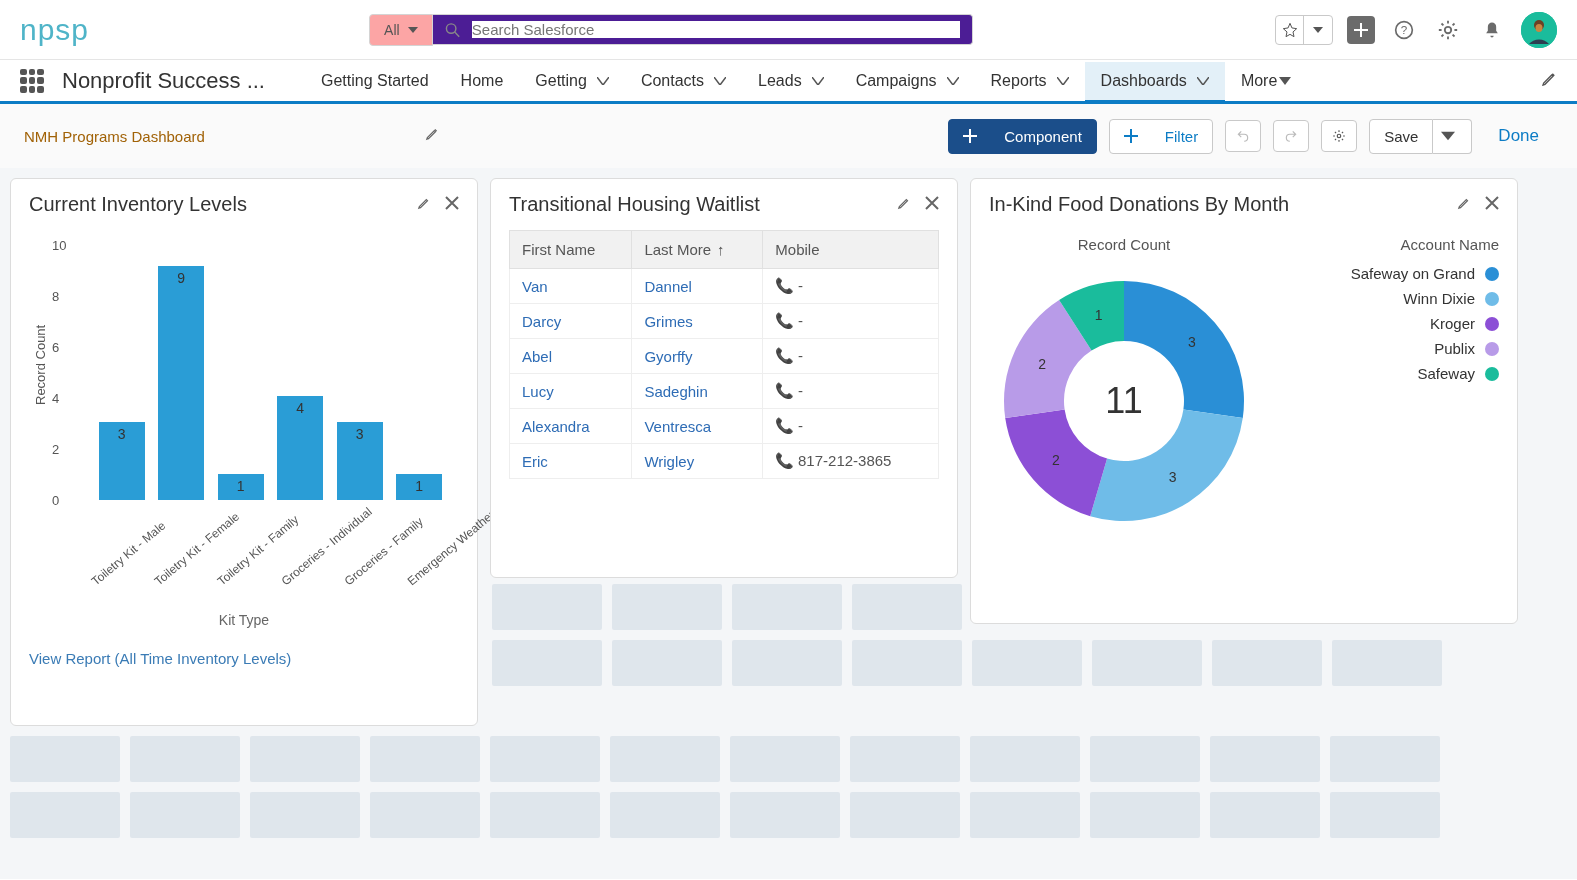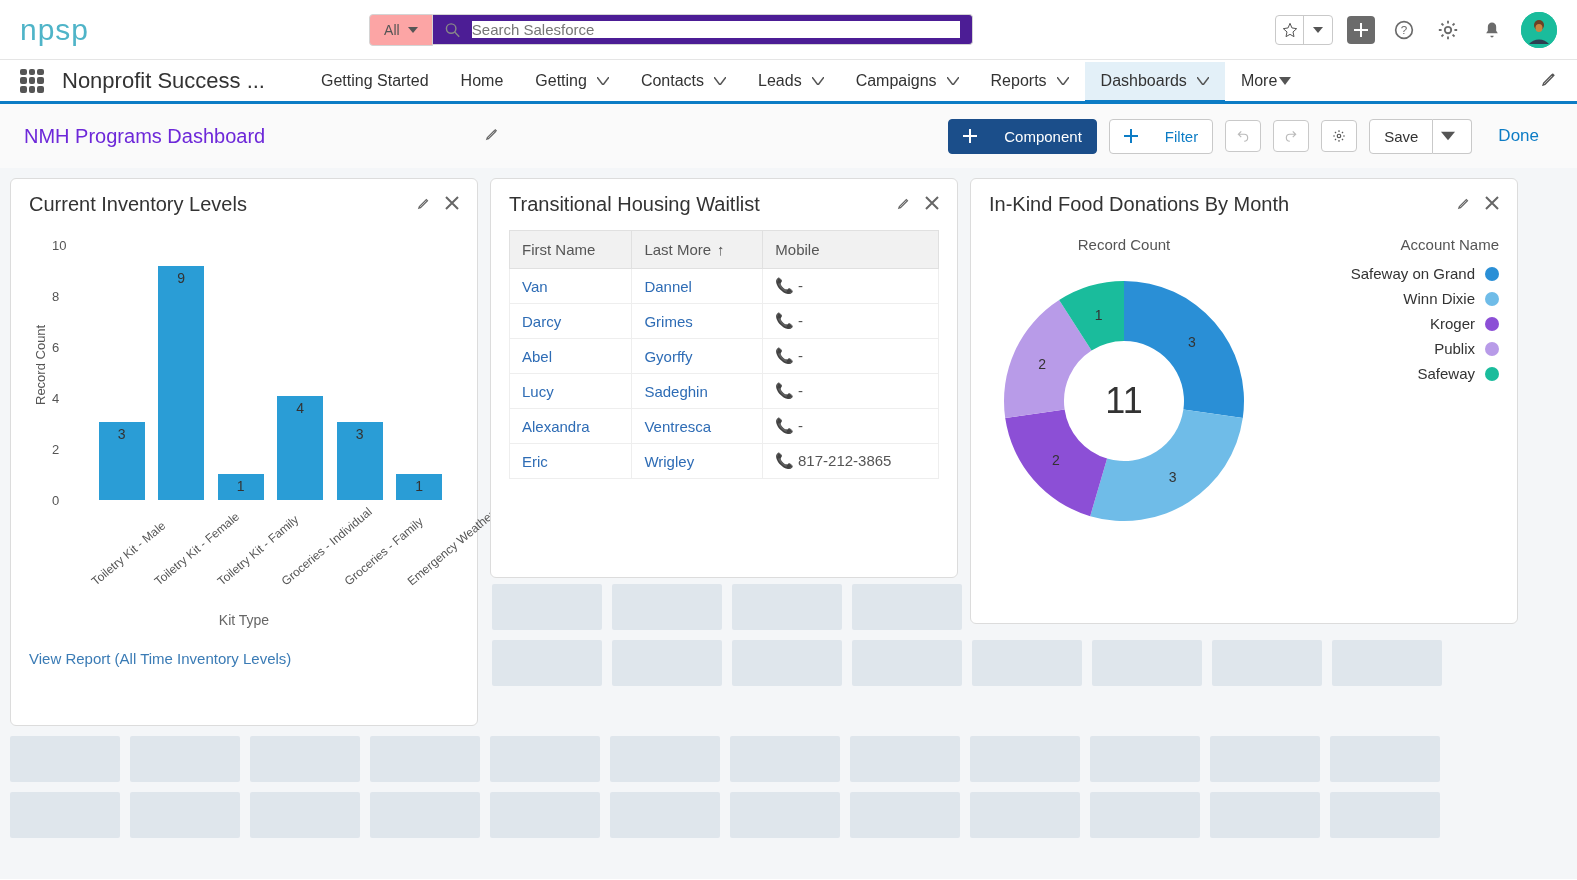--- a/index.html
+++ b/index.html
@@ -28,21 +28,21 @@
 .app-launcher span { background: #555; border-radius: 2px; }
 .app-name { font-size: 22px; font-weight: 400; color: #333; margin-right: 40px; }
 .nav-items { display: flex; align-items: center; gap: 0; }
 .nav-item { display: flex; align-items: center; padding: 10px 16px; font-size: 16px; color: #333; cursor: pointer; }
 .nav-item svg { width: 12px; height: 8px; margin-left: 10px; }
 .nav-item.active { background: #e3f0f8; border-bottom: 3px solid #0c7cc5; margin-bottom: -3px; }
 .edit-pencil-nav { margin-left: auto; cursor: pointer; color: #555; }
 
 
 .dash-toolbar { display: flex; align-items: center; padding: 14px 24px; background: #fafafa; }
-.dash-title { font-size: 20px; color: #6d28d9; }
+.dash-title { font-size: 15px; color: #a16207; }
 .dash-title-edit { margin-left: 220px; cursor: pointer; color: #666; }
 .dash-actions { margin-left: auto; display: flex; align-items: center; gap: 12px; }
 .btn { display: flex; align-items: center; border: 1px solid #c9c9c9; border-radius: 4px; padding: 8px 14px; font-size: 15px; cursor: pointer; background: #fff; color: #0c7cc5; gap: 19px; }
 .btn.primary { background: #1b4e8a; color: #fff; border-color: #1b4e8a; }
 .btn svg { width: 14px; height: 14px; margin-right: 8px; }
 .btn.iconly { padding: 8px 10px; }
 .btn.iconly svg { margin: 0; }
 .btn-group { display: flex; }
 .btn-group .btn:first-child { border-radius: 4px 0 0 4px; }
 .btn-group .btn:last-child { border-radius: 0 4px 4px 0; border-left: none; padding: 8px 8px; }

